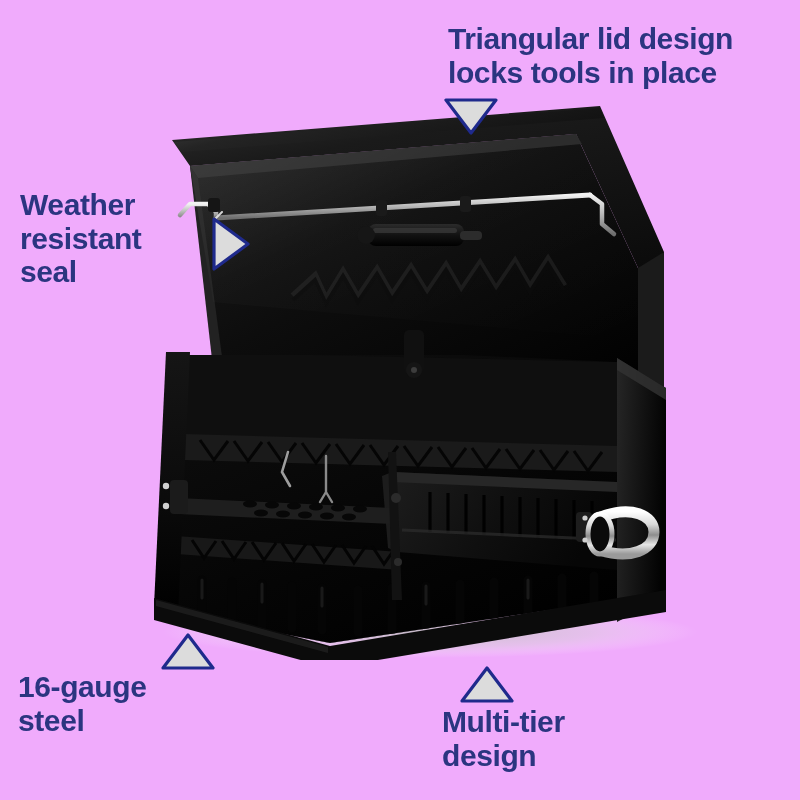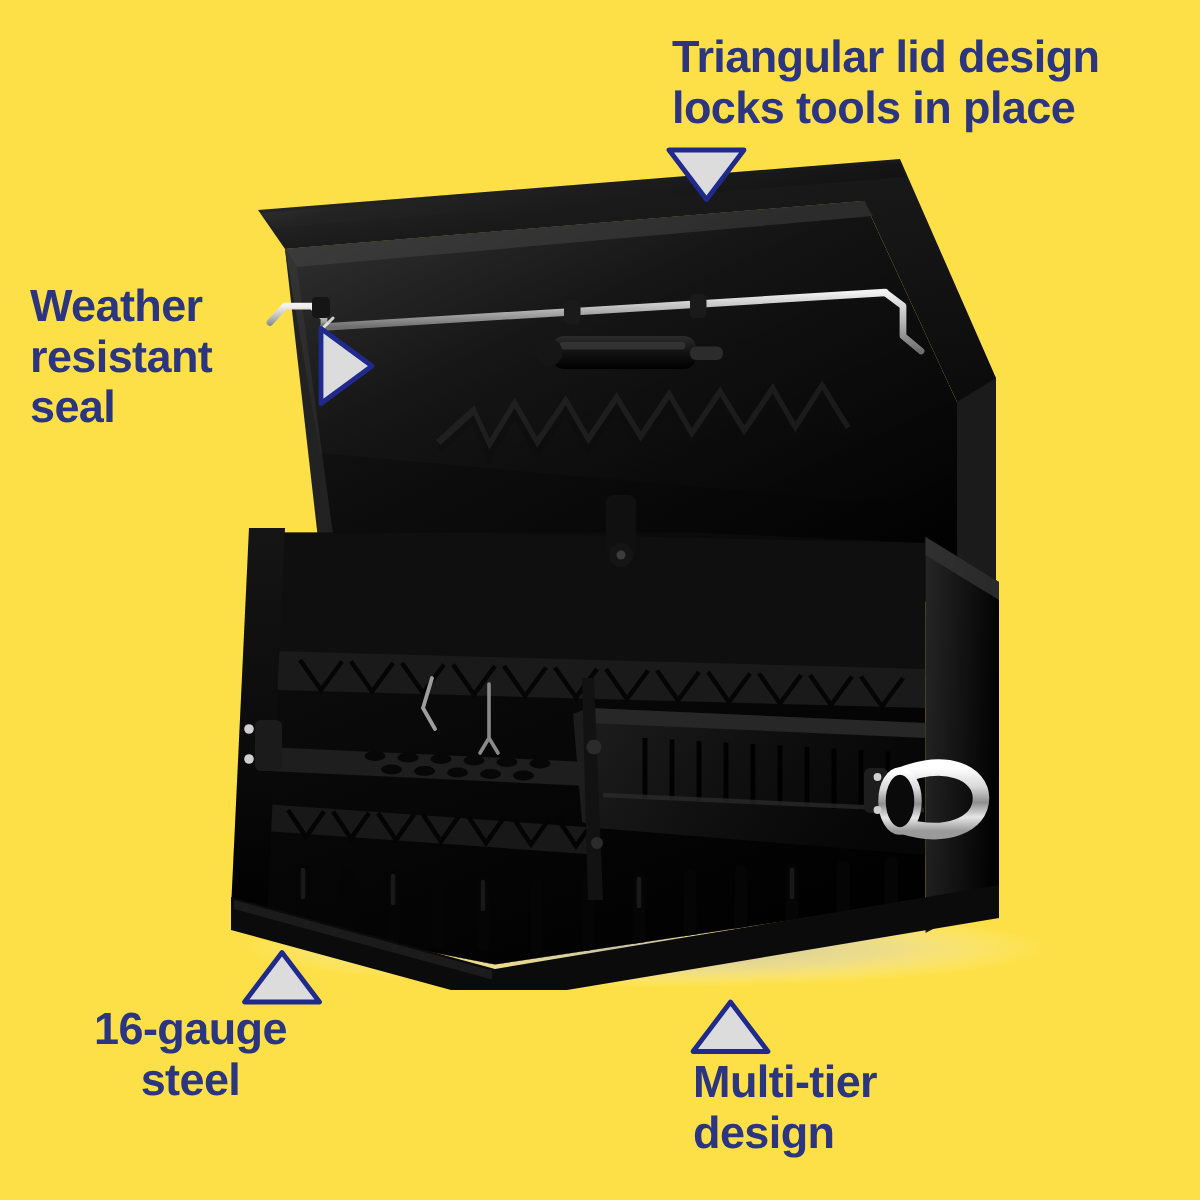--- a/index.html
+++ b/index.html
@@ -8,39 +8,39 @@
     padding: 0;
     background: #ffffff;
   }
   body {
     font-family: "Liberation Sans", sans-serif;
   }
   #canvas {
     position: relative;
     width: 800px;
     height: 800px;
-    background: #fde047;
+    background: #f0abfc;
     overflow: hidden;
   }
 
   
   .callout {
     position: absolute;
     color: #2b3580;
     font-family: "Liberation Sans", sans-serif;
     font-weight: bold;
     font-size: 30px;
     line-height: 1.12;
     letter-spacing: -0.4px;
     white-space: pre-line;
   }
   .callout-tr  { left: 448px; top: 22px;  width: 340px; text-align: left; }
   .callout-l   { left: 20px;  top: 188px; width: 182px; text-align: left; }
-  .callout-bl  { left: 18px;  top: 670px; width: 218px; text-align: center; }
-  .callout-br  { left: 442px; top: 705px; width: 290px; text-align: left; margin-left: 20px; }
+  .callout-bl  { left: 18px;  top: 670px; width: 218px; text-align: left; }
+  .callout-br  { left: 442px; top: 705px; width: 290px; text-align: left; }
 
   
   .tri {
     position: absolute;
     filter: drop-shadow(0 0 0 transparent);
   }
 
   
   #product {
     position: absolute;

